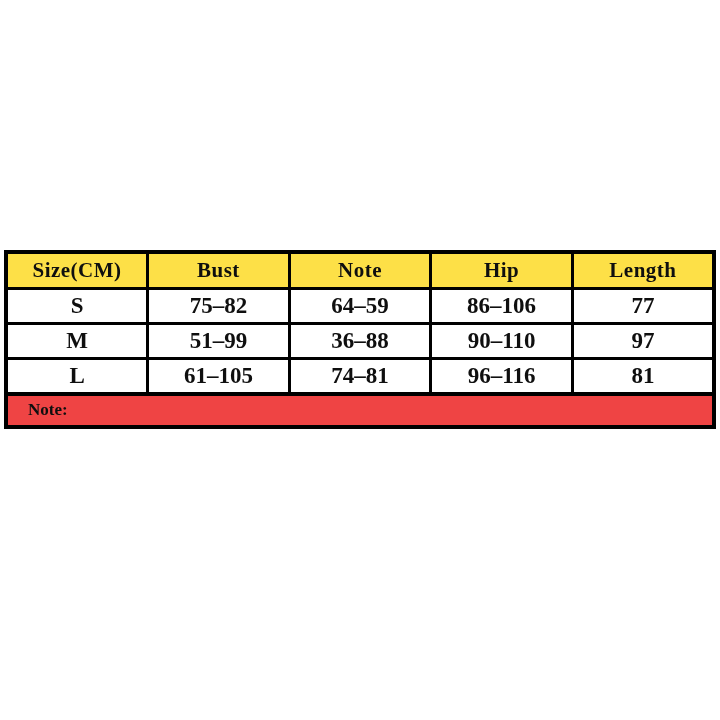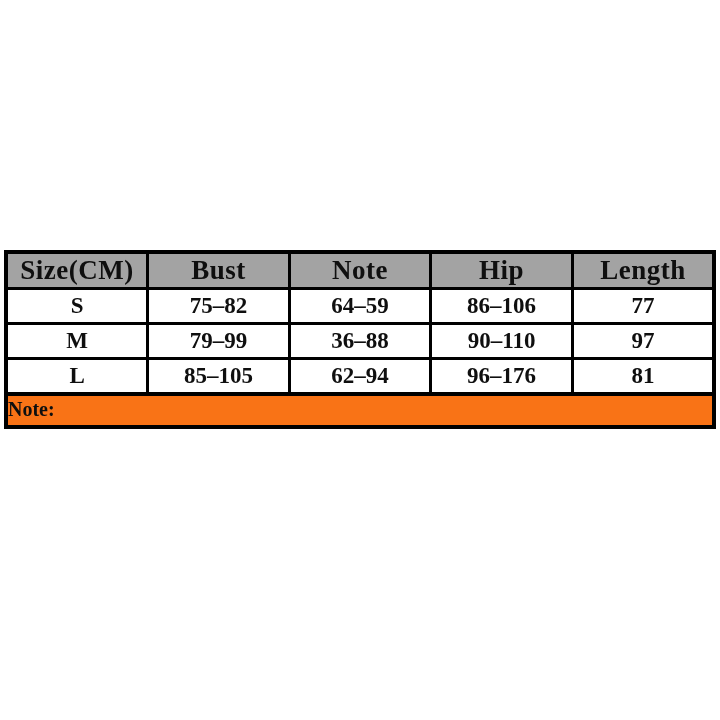--- a/index.html
+++ b/index.html
@@ -32,37 +32,37 @@
   table.size-table td {
     border: 3px solid #000000;
     text-align: center;
     vertical-align: middle;
     padding: 0;
     font-weight: bold;
     overflow: hidden;
     white-space: nowrap;
   }
   table.size-table th {
-    background: #a3a3a3;
-    font-size: 27px;
+    background: #fde047;
+    font-size: 21px;
     height: 33px;
     letter-spacing: 0.5px;
   }
   table.size-table td {
     background: #ffffff;
     font-size: 23px;
     height: 32px;
   }
   .note-box {
     border: 4px solid #000000;
     border-top: none;
-    background: #f97316;
-    padding: 3px 4px 5px 0;
+    background: #ef4444;
+    padding: 3px 4px 5px 20px;
     font-weight: bold;
-    font-size: 20px;
+    font-size: 17px;
     line-height: 21px;
     white-space: nowrap;
     overflow: hidden;
   }
 </style>
 </head>
 <body>
 
 <div class="canvas">
   <div class="chart-wrap">
@@ -80,30 +80,30 @@
       <tbody>
         <tr>
           <td>S</td>
           <td>75–82</td>
           <td>64–59</td>
           <td>86–106</td>
           <td>77</td>
         </tr>
         <tr>
           <td>M</td>
-          <td>79–99</td>
+          <td>51–99</td>
           <td>36–88</td>
           <td>90–110</td>
           <td>97</td>
         </tr>
         <tr>
           <td>L</td>
-          <td>85–105</td>
-          <td>62–94</td>
-          <td>96–176</td>
+          <td>61–105</td>
+          <td>74–81</td>
+          <td>96–116</td>
           <td>81</td>
         </tr>
       </tbody>
     </table>
 
     <div class="note-box">
       <div>Note:</div>
     </div>
 
   </div>

